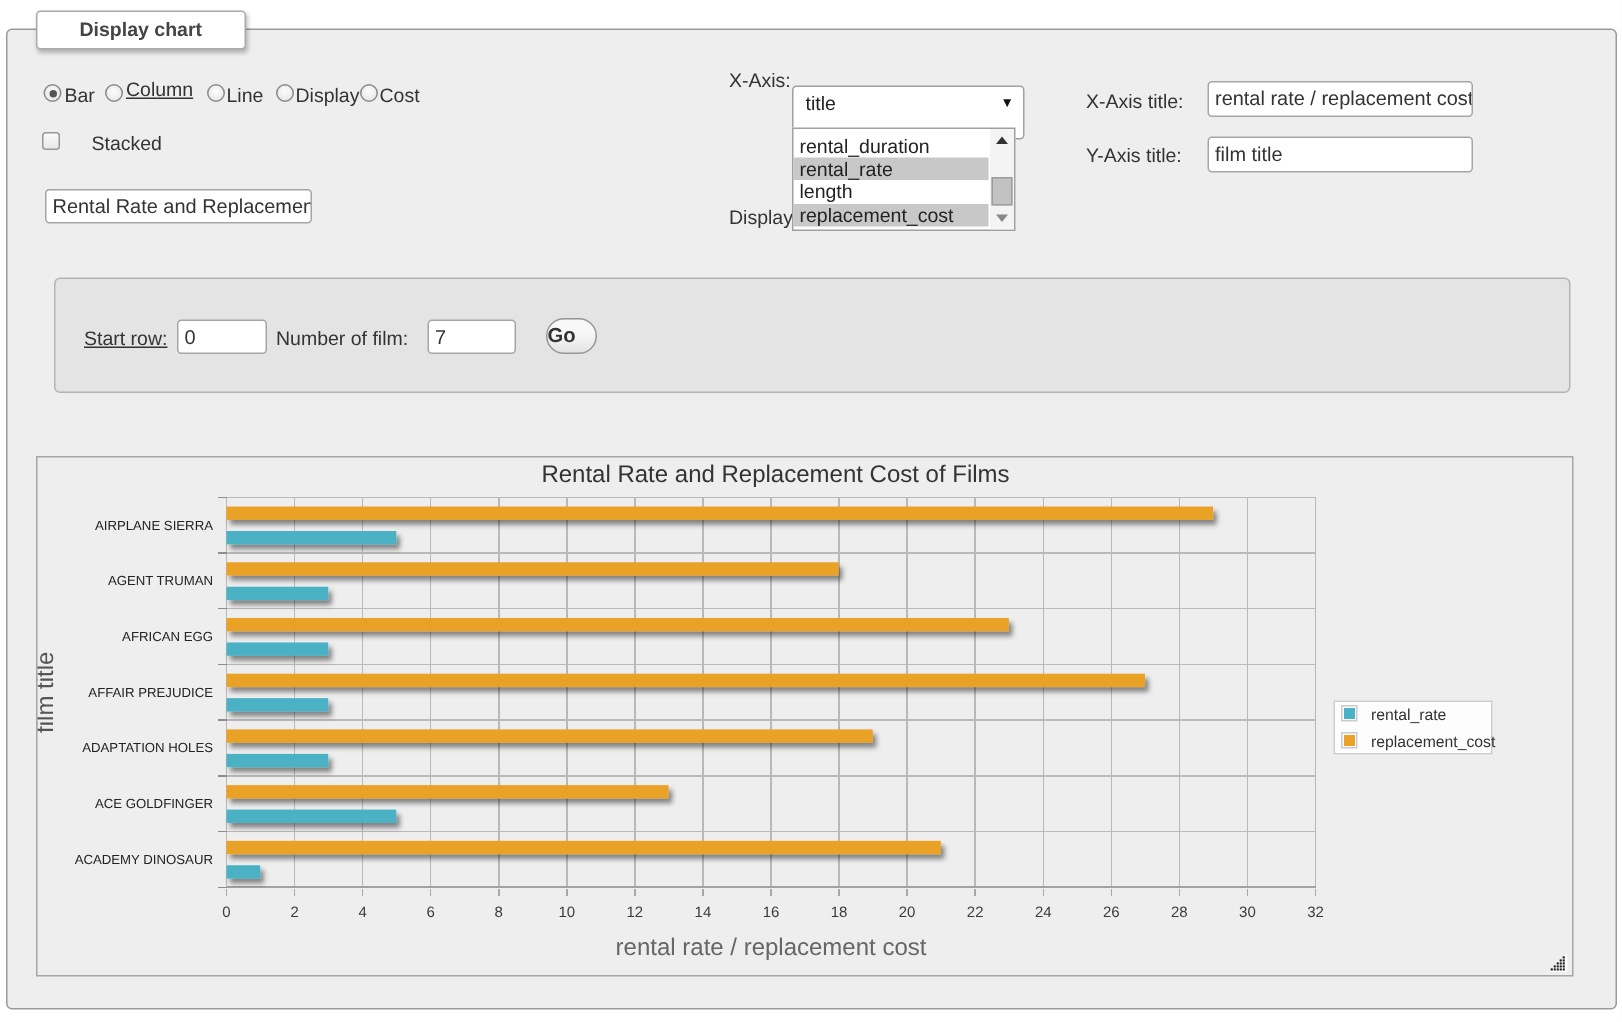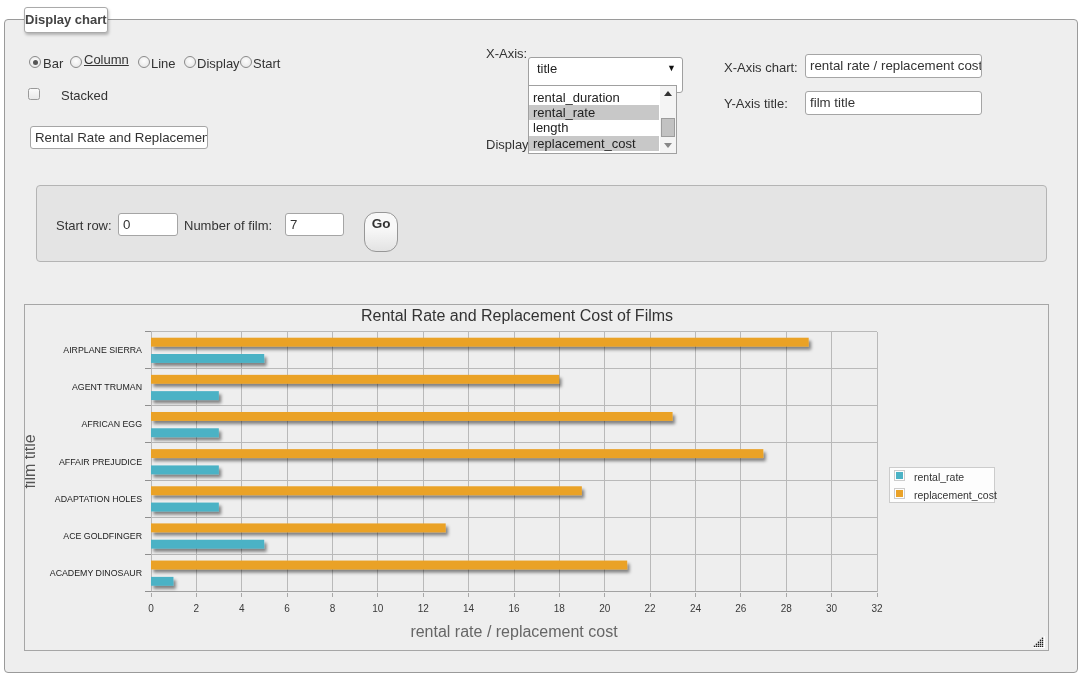--- a/index.html
+++ b/index.html
@@ -1,51 +1,51 @@
 <!DOCTYPE html>
 <html><head>
 <meta charset="utf-8">
 <style>
 * { margin:0; padding:0; box-sizing:border-box; }
 html,body { width:1081px; height:681px; background:#fff; font-family:"Liberation Sans", sans-serif; overflow:hidden; }
 .abs { position:absolute; }
 #fieldset { left:4px; top:19px; width:1074px; height:654px; background:#eeeeee; border:1px solid #9a9a9a; border-radius:4px; }
-#legend { left:24px; top:7px; height:26px; background:#fff; border:1px solid #aaa; border-radius:3px; box-shadow:1px 2px 3px rgba(0,0,0,0.25); font-weight:bold; font-size:13px; color:#444; line-height:24px; padding:0 0; }
+#legend { left:24px; top:7px; height:26px; background:#fff; border:1px solid #aaa; border-radius:3px; box-shadow:1px 2px 3px rgba(0,0,0,0.25); font-weight:bold; font-size:13px; color:#444; line-height:24px; padding:0 28px; }
 .lbl { font-size:13px; color:#333; }
 .radio { width:12px; height:12px; border-radius:50%; border:1px solid #858585; background:radial-gradient(circle at 50% 40%, #fdfdfd 0%, #e2e2e2 100%); border-color:#8a8a8a; }
 .radio.sel::after { content:""; position:absolute; left:2.5px; top:2.5px; width:5px; height:5px; border-radius:50%; background:#555; }
 .checkbox { width:12px; height:12px; border-radius:2.5px; border:1px solid #999; background:linear-gradient(#fafafa, #e8e8e8); }
 .tinput { background:#fff; border:1px solid #a5a5a5; border-radius:3px; font-size:13.3px; color:#333; padding-left:4px; overflow:hidden; white-space:nowrap; }
 #serselect { left:528px; top:85px; width:149px; height:69px; background:#fff; border:1px solid #a0a0a0; overflow:hidden; }
 .opt { position:absolute; left:0; width:130px; height:15.3px; font-size:13px; color:#222; padding-left:4px; line-height:15.5px; white-space:nowrap; }
 .opt.sel { background:#c8c8c8; }
 #sbar { position:absolute; right:0; top:0; width:16px; height:67px; background:#f4f4f4; }
 #sthumb { position:absolute; left:1px; top:32px; width:14px; height:19px; background:#c2c2c2; border:1px solid #9c9c9c; }
 #panel { left:36px; top:185px; width:1011px; height:77px; background:#e4e4e4; border:1px solid #b4b4b4; border-radius:4px; }
-#gobtn { left:364px; top:212px; width:34px; height:40px; border:1px solid #979797; border-radius:12px; background:linear-gradient(#f8f8f8 40%, #e3e3e3); font-size:13.5px; font-weight:bold; color:#333; text-align:center; line-height:22px; }
+#gobtn { left:364px; top:212px; width:34px; height:24px; border:1px solid #979797; border-radius:12px; background:linear-gradient(#f8f8f8 40%, #e3e3e3); font-size:13.5px; font-weight:bold; color:#333; line-height:22px; }
 #chartbox { left:24px; top:304px; width:1025px; height:347px; background:#eee; border:1px solid #a6a6a6; }
 #cleg { left:864px; top:162px; width:106px; height:36px; background:#fdfdfd; border:1px solid #ccc; }
 .sw { position:absolute; left:4px; width:11px; height:11px; border:1px solid #ccc; padding:1px; background:#fdfdfd; background-clip:content-box; }
 .clegtxt { position:absolute; left:24px; font-size:10.5px; color:#333; }
 </style>
 </head>
 <body>
 <div id="fieldset" class="abs"></div>
 <div id="legend" class="abs">Display chart</div>
 
 <div class="abs radio sel" style="left:29px; top:56px;"></div>
 <div class="abs lbl" style="left:43px; top:56px;">Bar</div>
 <div class="abs radio" style="left:70px; top:56px;"></div>
 <div class="abs lbl" style="left:84px; top:52px;text-decoration:underline;">Column</div>
 <div class="abs radio" style="left:138px; top:56px;"></div>
 <div class="abs lbl" style="left:151px; top:56px;">Line</div>
 <div class="abs radio" style="left:184px; top:56px;"></div>
 <div class="abs lbl" style="left:197px; top:56px;">Display</div>
 <div class="abs radio" style="left:240px; top:56px;"></div>
-<div class="abs lbl" style="left:253px; top:56px;">Start</div>
+<div class="abs lbl" style="left:253px; top:56px;">Cost</div>
 
 <div class="abs checkbox" style="left:28px; top:88px;"></div>
 <div class="abs lbl" style="left:61px; top:88px;">Stacked</div>
 
 <div class="abs tinput" style="left:30px; top:126px; width:178px; height:23px; line-height:21px;">Rental Rate and Replacement Cost of Films</div>
 
 <div class="abs lbl" style="left:486px; top:46px;">X-Axis:</div>
 <div class="abs" style="left:528px; top:57px; width:155px; height:36px; background:#fff; border:1px solid #a0a0a0; border-radius:3px;">
   <span style="position:absolute; left:8px; top:3px; font-size:13px; color:#222;">title</span>
   <span style="position:absolute; right:6px; top:5px; font-size:9px; color:#111;">▼</span>
@@ -57,27 +57,27 @@
   <div class="opt sel" style="top:18.9px;">rental_rate</div>
   <div class="opt" style="top:34.2px;">length</div>
   <div class="opt sel" style="top:49.5px;">replacement_cost</div>
   <div id="sbar">
     <div style="position:absolute; left:4px; top:5px; width:0; height:0; border-left:4px solid transparent; border-right:4px solid transparent; border-bottom:5px solid #333;"></div>
     <div id="sthumb"></div>
     <div style="position:absolute; left:4px; bottom:5px; width:0; height:0; border-left:4px solid transparent; border-right:4px solid transparent; border-top:5px solid #888;"></div>
   </div>
 </div>
 
-<div class="abs lbl" style="left:724px; top:60px;">X-Axis chart:</div>
+<div class="abs lbl" style="left:724px; top:60px;">X-Axis title:</div>
 <div class="abs tinput" style="left:805px; top:54px; width:177px; height:24px; line-height:22px;">rental rate / replacement cost</div>
 <div class="abs lbl" style="left:724px; top:96px;">Y-Axis title:</div>
 <div class="abs tinput" style="left:805px; top:91px; width:177px; height:24px; line-height:22px;">film title</div>
 
 <div id="panel" class="abs"></div>
-<div class="abs lbl" style="left:56px; top:218px;">Start row:</div>
+<div class="abs lbl" style="left:56px; top:218px;text-decoration:underline;">Start row:</div>
 <div class="abs tinput" style="left:118px; top:213px; width:60px; height:23px; line-height:21px;">0</div>
 <div class="abs lbl" style="left:184px; top:218px;">Number of film:</div>
 <div class="abs tinput" style="left:285px; top:213px; width:59px; height:23px; line-height:21px;">7</div>
 <div id="gobtn" class="abs">Go</div>
 
 <div id="chartbox" class="abs">
 <svg width="1023" height="345" style="position:absolute; left:0; top:0;">
   <defs>
     <filter id="barshadow" x="-20%" y="-50%" width="150%" height="250%">
       <feDropShadow dx="2.4" dy="3.2" stdDeviation="1.8" flood-color="#000" flood-opacity="0.45"></feDropShadow>

